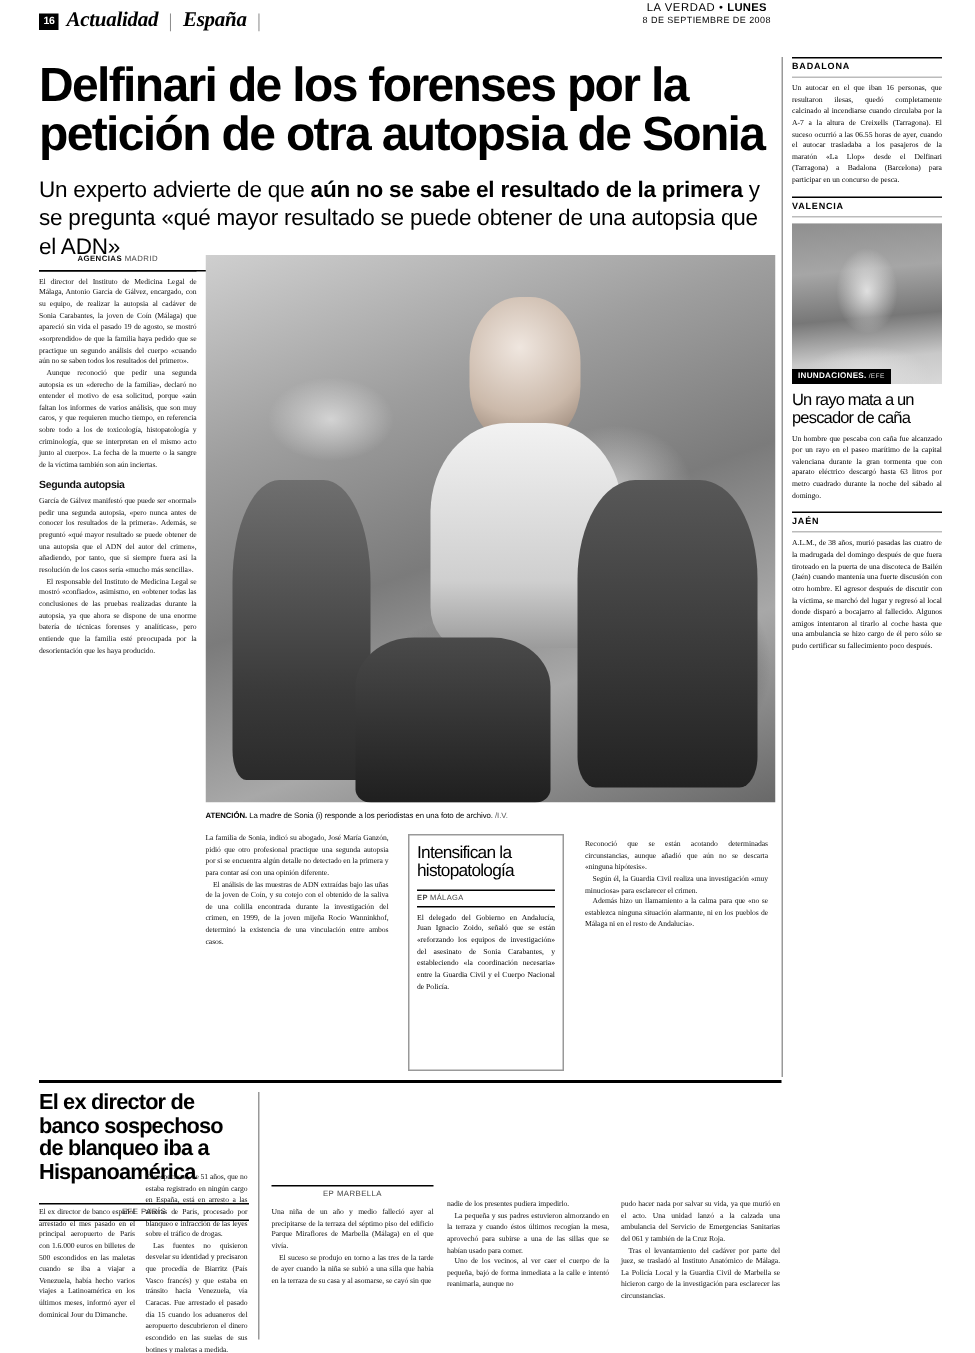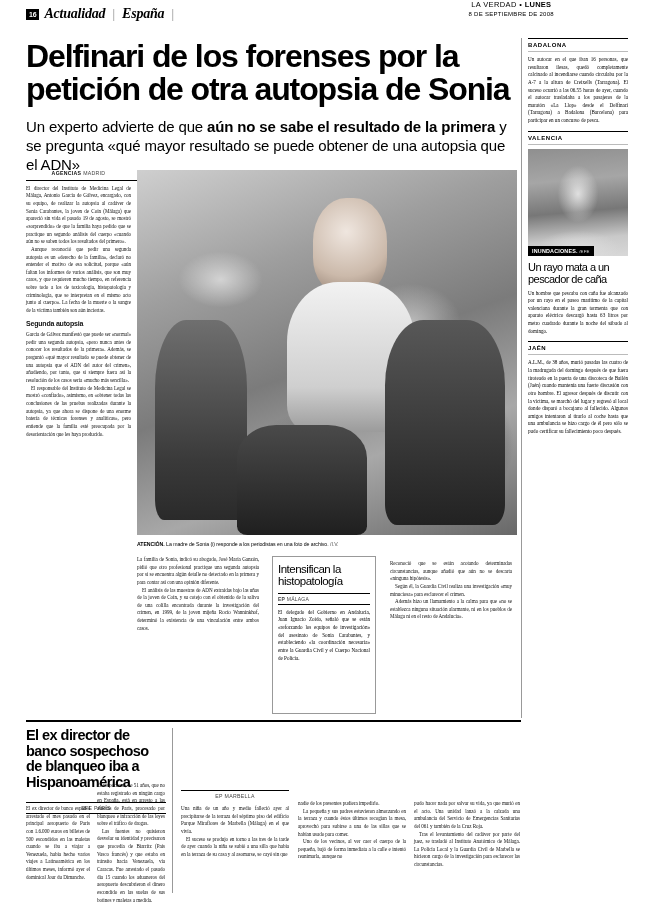--- a/index.html
+++ b/index.html
@@ -1,20 +1,20 @@
 <!DOCTYPE html>
 <html><head>
 <meta charset="utf-8">
 <style>
   html,body{margin:0;padding:0;background:#fff;}
   body{width:650px;height:902px;font-family:"Liberation Serif",serif;color:#000;overflow:hidden;position:relative;}
   .page{width:650px;height:902px;position:relative;box-sizing:border-box;padding:0;}
 
   
-  .masthead{position:absolute;left:0;top:0;width:534px;height:30px;padding-left:40px;}
+  .masthead{position:absolute;left:0;top:0;width:534px;height:30px;}
   .mh-left{position:absolute;left:26px;top:6px;display:flex;align-items:center;gap:5px;}
   .pagenum{background:#000;color:#fff;font-family:"Liberation Sans",sans-serif;font-weight:bold;font-size:7px;
            padding:2px 3px 2px 3px;line-height:1;letter-spacing:-.2px;}
   .sect{font-family:"Liberation Serif",serif;font-style:italic;font-size:14px;font-weight:bold;letter-spacing:-.2px;}
   .sep{font-size:13px;color:#888;margin:0 2px;}
   .sect2{font-family:"Liberation Serif",serif;font-style:italic;font-size:14px;font-weight:bold;letter-spacing:-.2px;}
   .mh-right{position:absolute;right:20px;top:0;text-align:center;font-family:"Liberation Sans",sans-serif;}
   .mh-paper{font-size:7.5px;letter-spacing:.4px;}
   .mh-paper b{letter-spacing:.2px;}
   .mh-date{font-size:6px;letter-spacing:.3px;margin-top:2px;}

